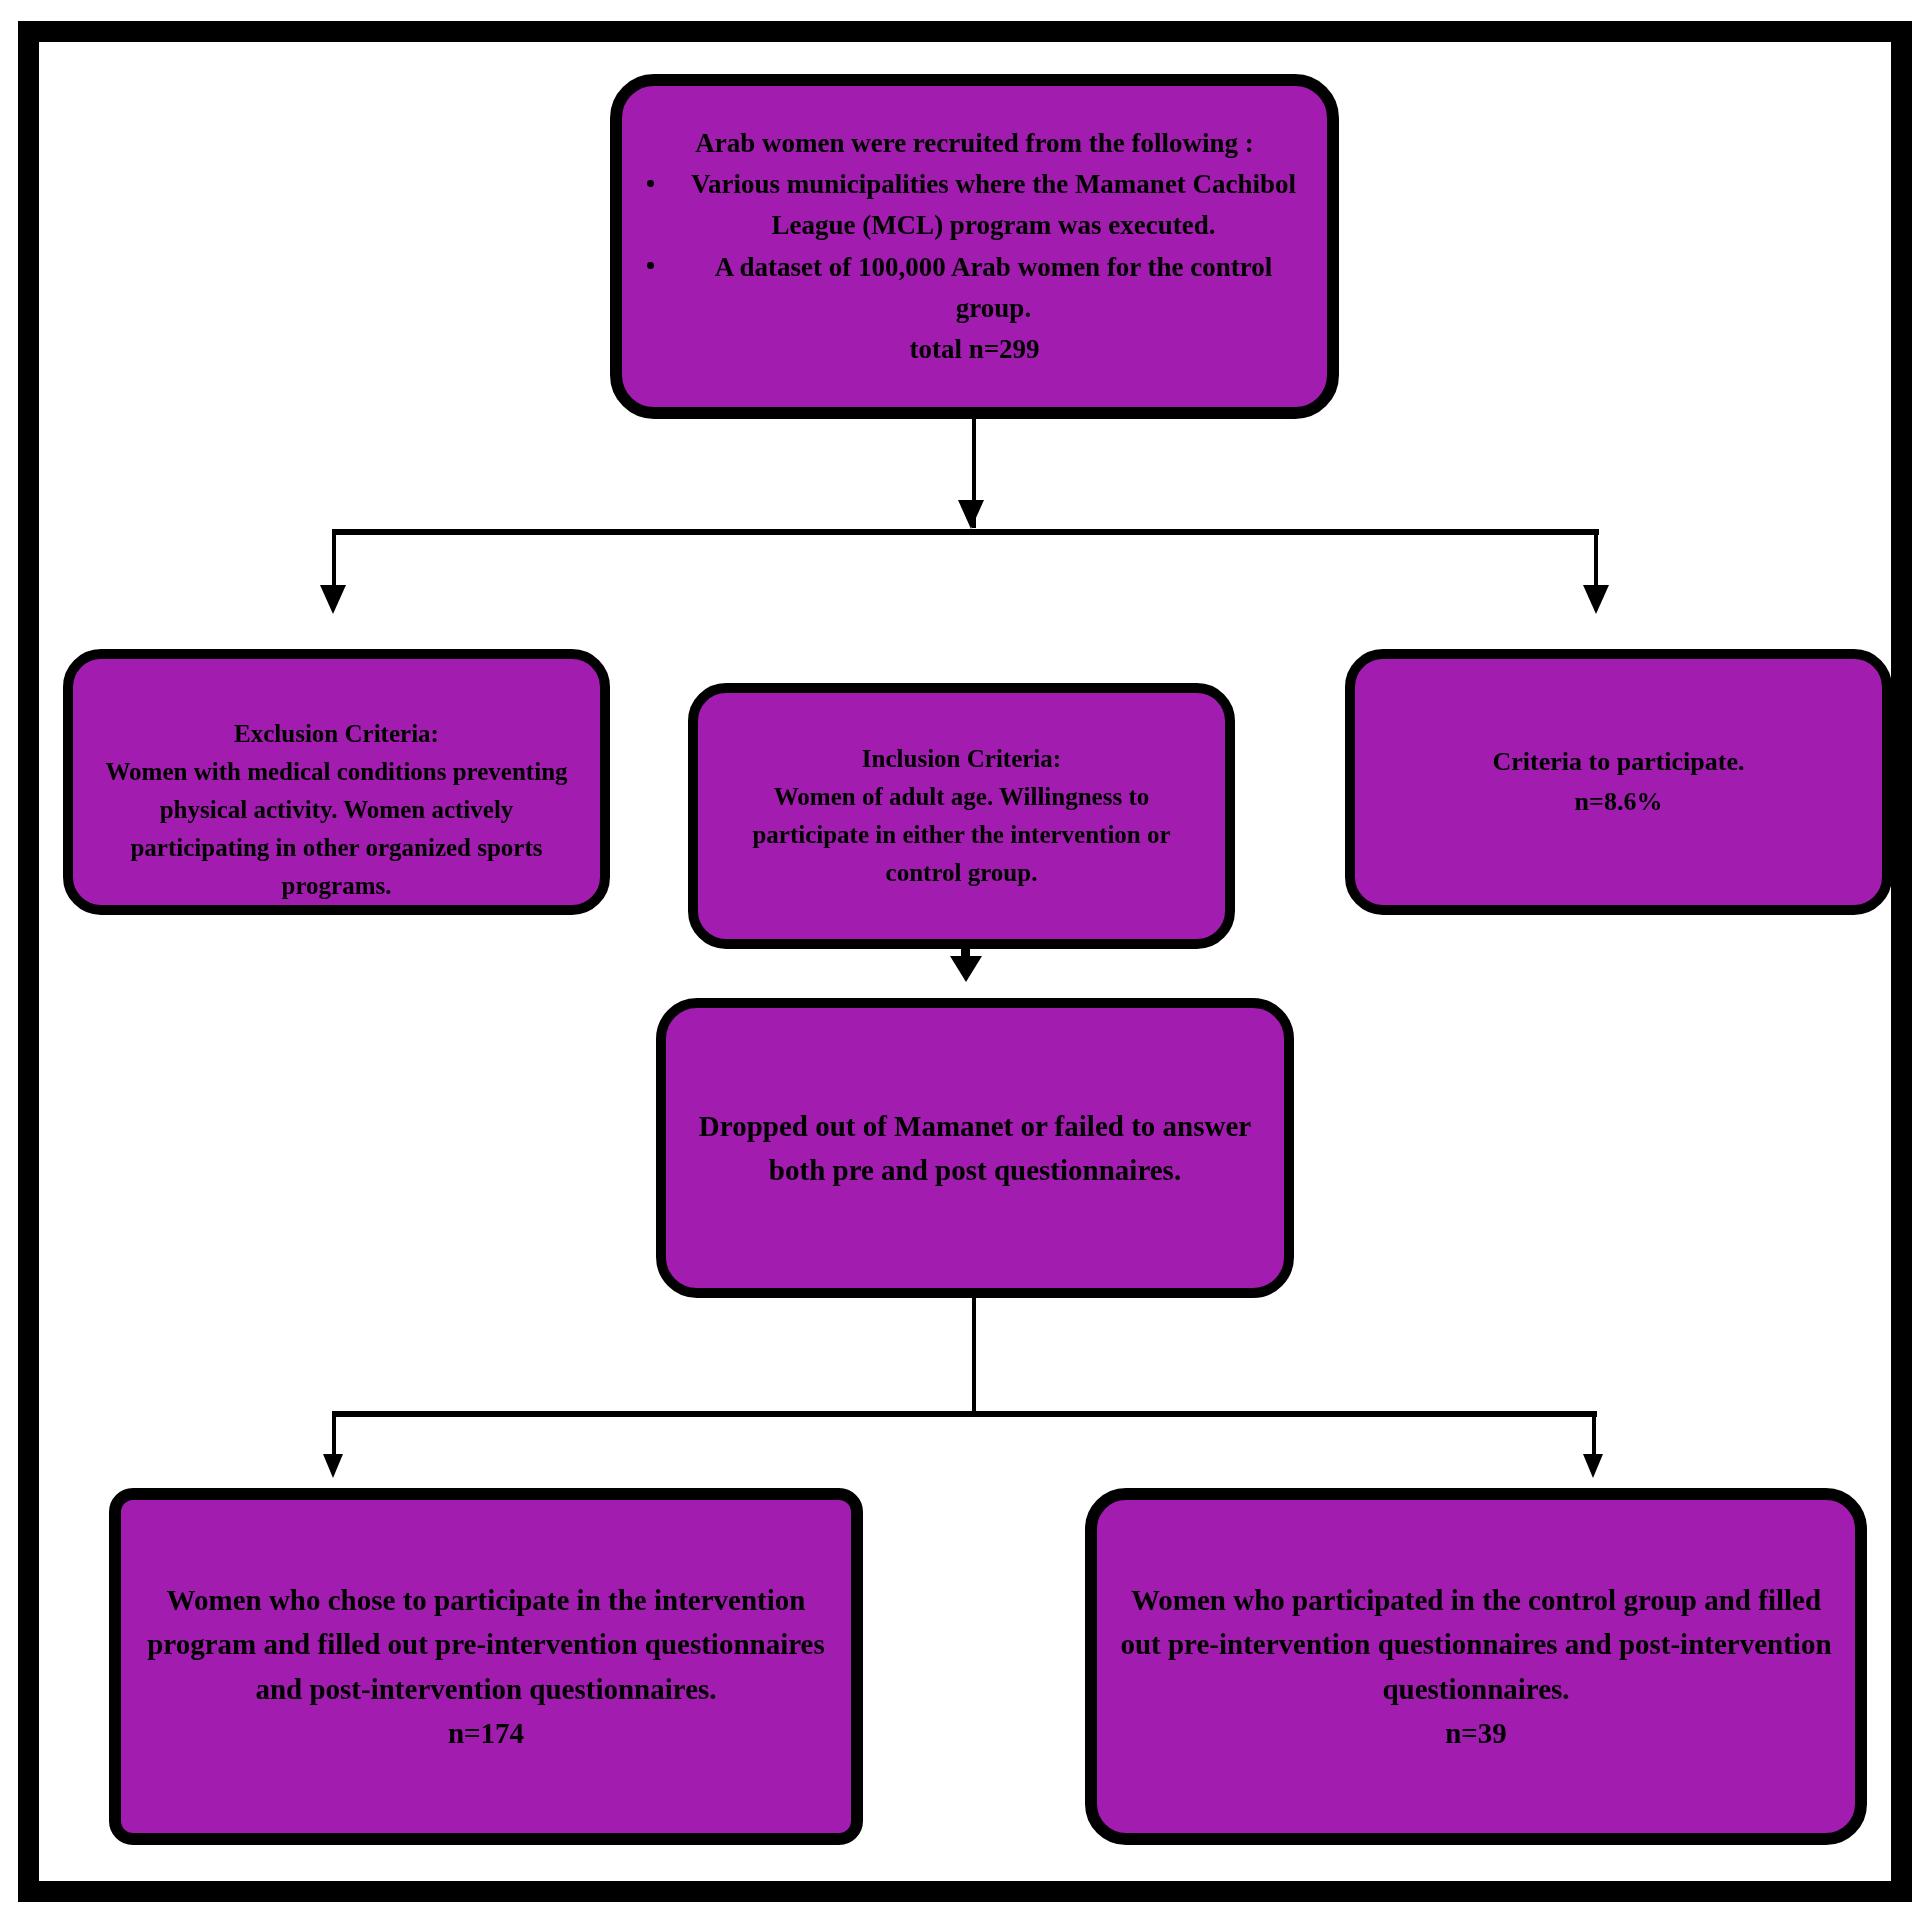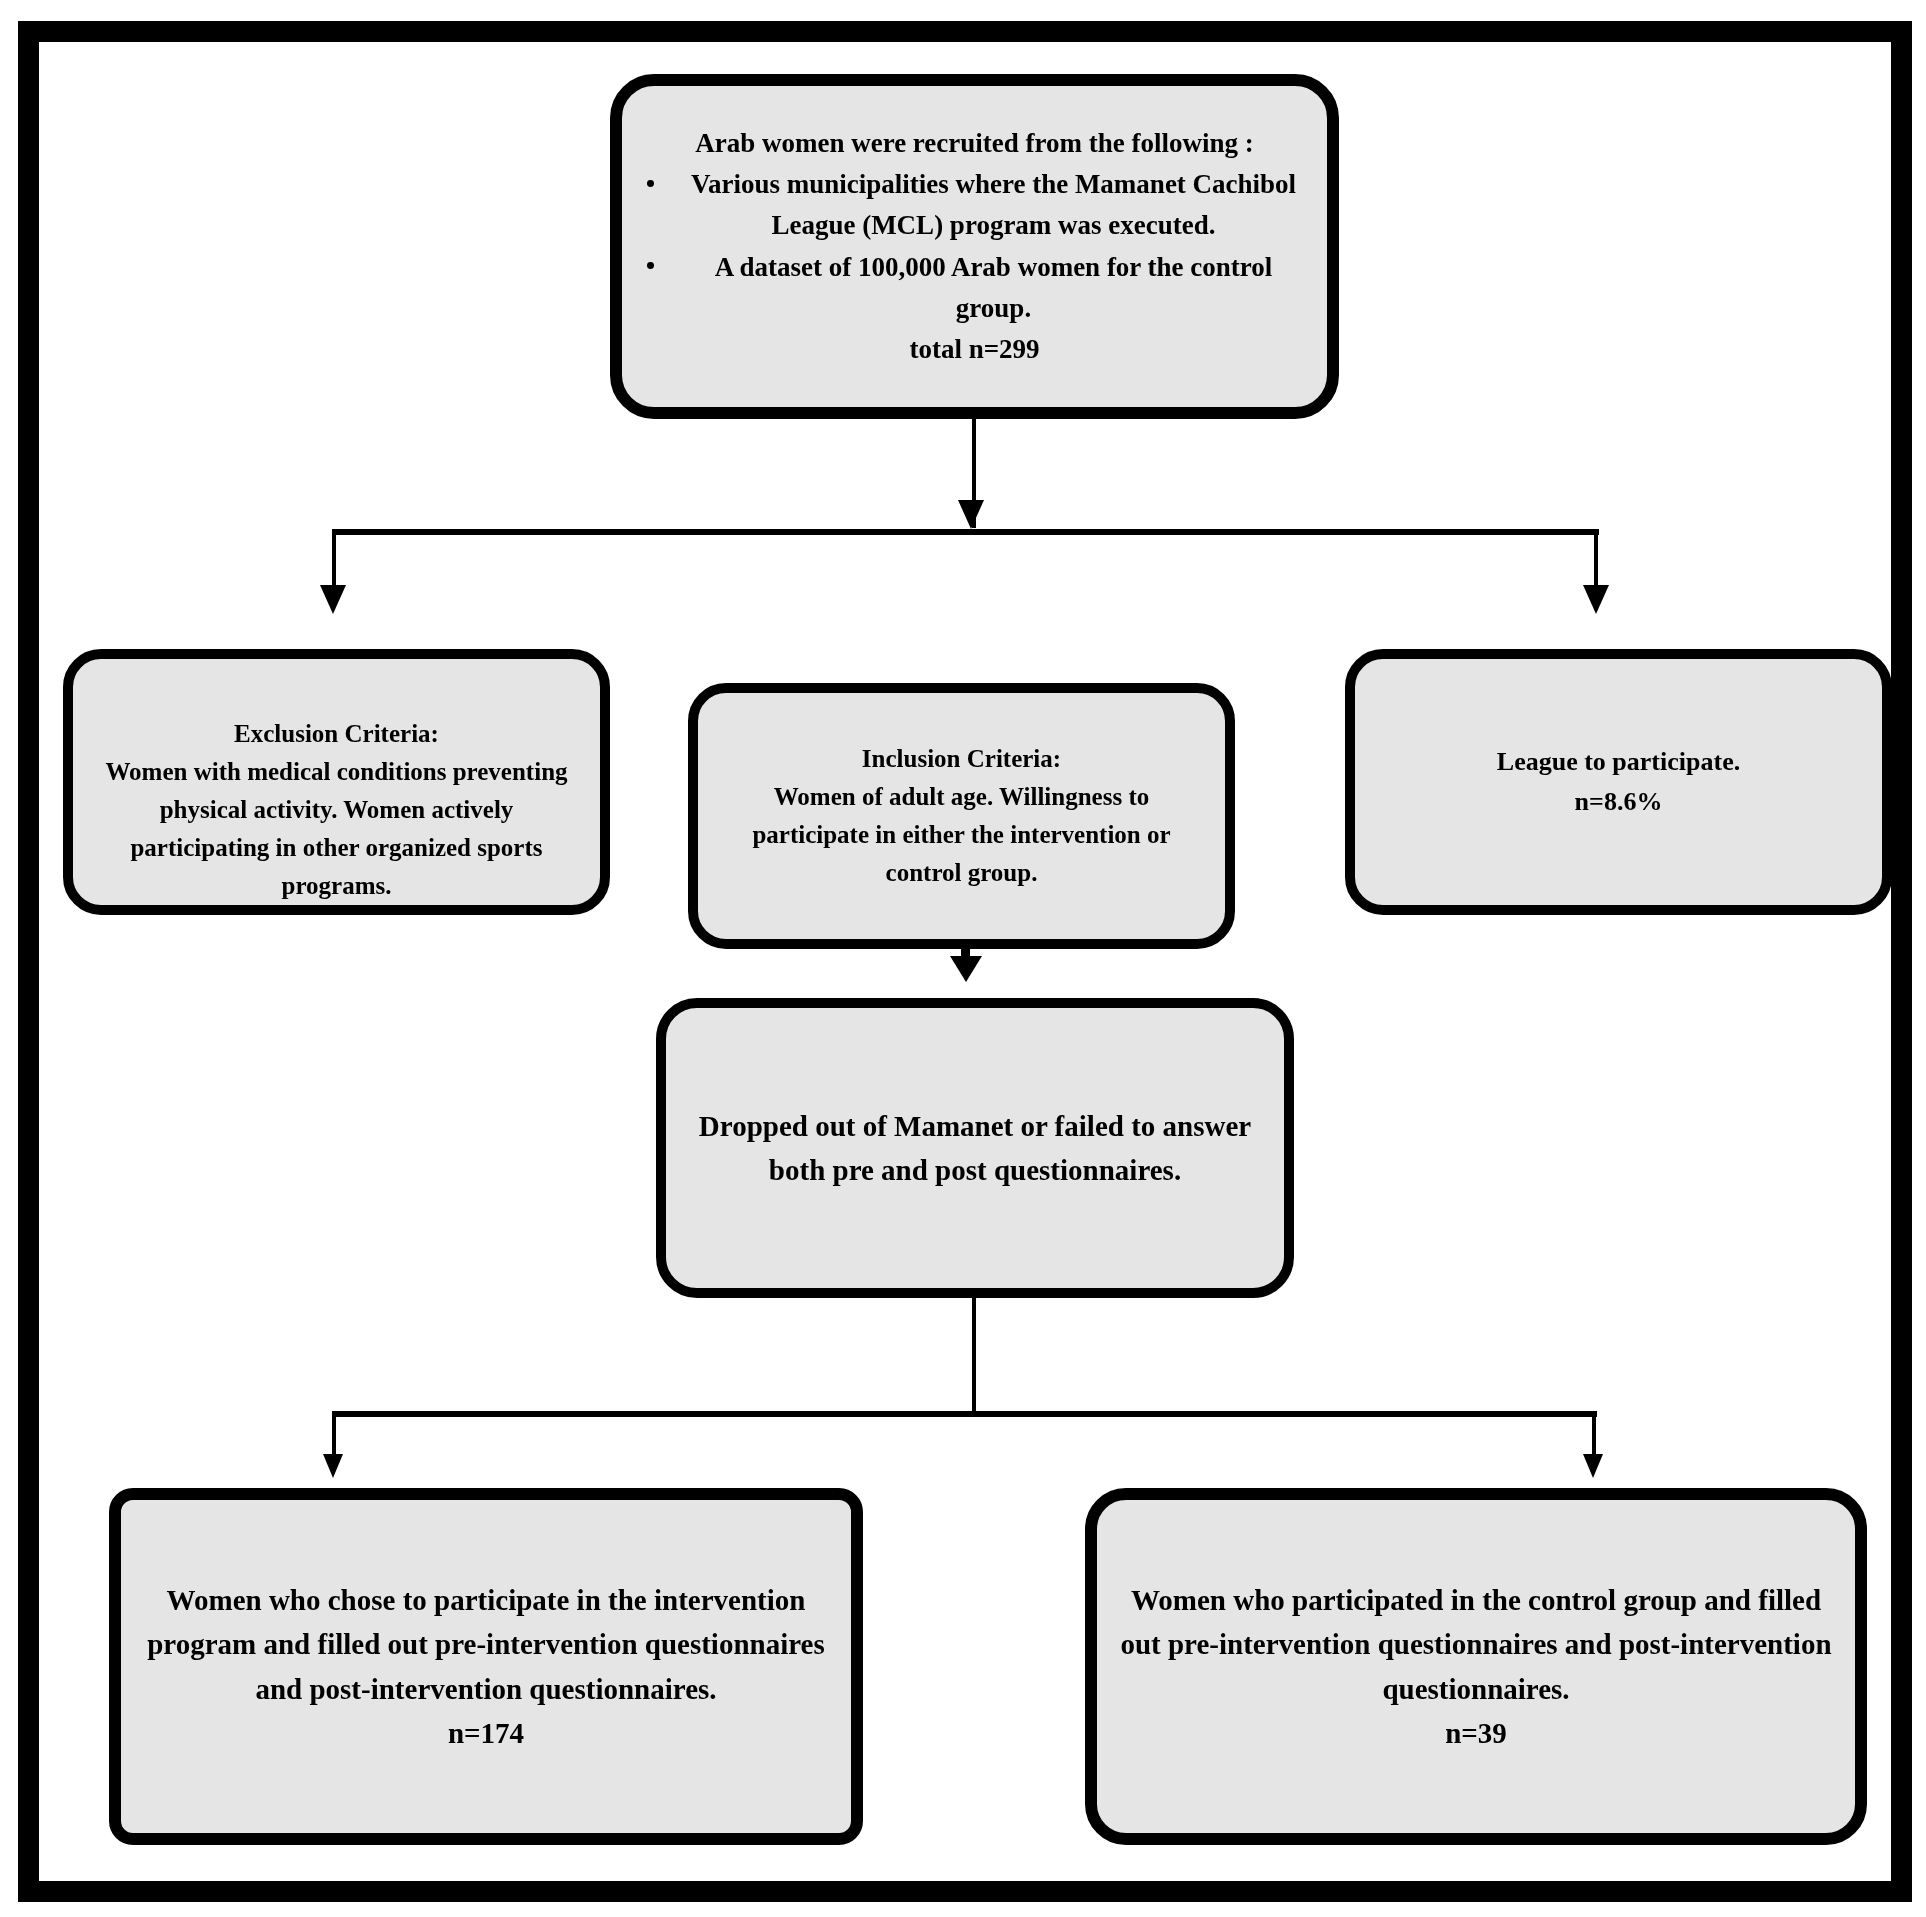--- a/index.html
+++ b/index.html
@@ -24,21 +24,21 @@
     width: 1894px;
     height: 1881px;
     border: 21px solid #000000;
     box-sizing: border-box;
     background: transparent;
   }
   
   .flow-box {
     position: absolute;
     box-sizing: border-box;
-    background: #e5e5e5;
+    background: #a21caf;
     border: 10.6px solid #000000;
     border-radius: 38px;
     display: flex;
     align-items: center;
     justify-content: center;
     text-align: center;
     color: #000000;
     font-weight: bold;
     line-height: 1.52;
     z-index: 3;
@@ -215,21 +215,21 @@
 
   <div class="flow-box" id="box-inclusion">
     <div class="inner">
       <p>Inclusion Criteria:</p>
       <p>Women of adult age. Willingness to participate in either the intervention or control group.</p>
     </div>
   </div>
 
   <div class="flow-box" id="box-refused">
     <div class="inner">
-      <p>League to participate.</p>
+      <p>Criteria to participate.</p>
       <p>n=8.6%</p>
     </div>
   </div>
 
   <div class="flow-box" id="box-dropped">
     <div class="inner">
       <p>Dropped out of Mamanet or failed to answer both pre and post questionnaires.</p>
     </div>
   </div>
 

